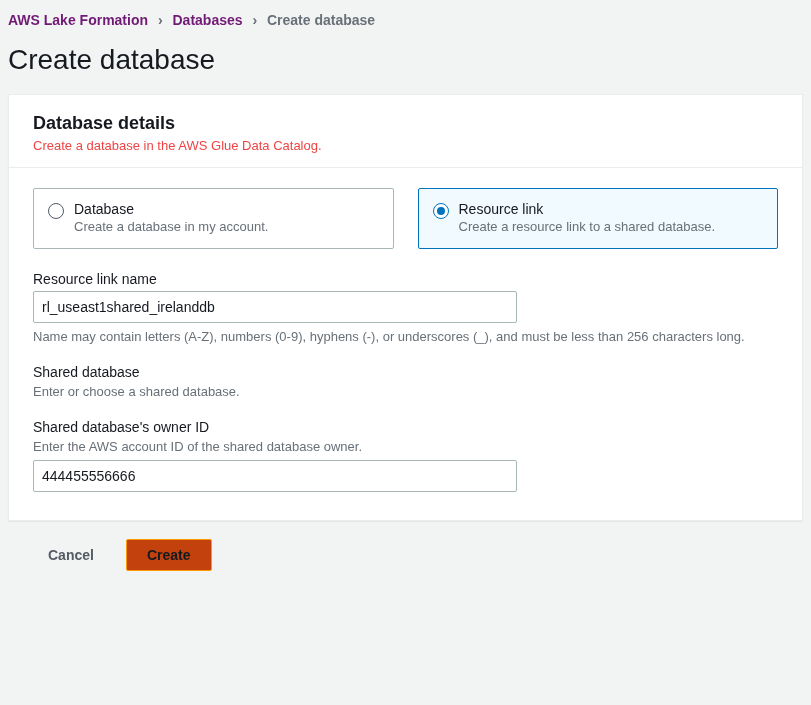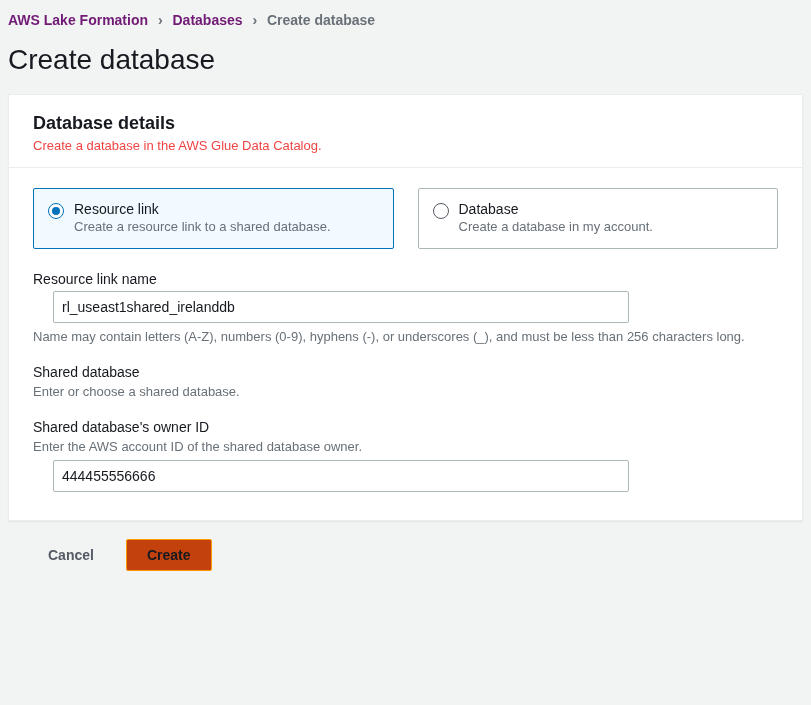--- a/index.html
+++ b/index.html
@@ -122,23 +122,22 @@
     font-size: 13px;
     color: #687078;
     margin-bottom: 6px;
   }
   .field-help {
     font-size: 13px;
     color: #687078;
     margin-top: 6px;
   }
   .text-input, .select-wrap, .search-wrap {
-    width: 576px;
+    width: 484px;
     max-width: 100%;
-    margin-left: 20px;
   }
   .text-input {
     height: 32px;
     border: 1px solid #aab7b8;
     border-radius: 2px;
     padding: 4px 8px;
     font-size: 14px;
     color: #16191f;
     background: #fff;
   }
@@ -232,34 +231,34 @@
 <h1 class="page-title">Create database</h1>
 
 <div class="panel">
   <div class="panel-header">
     <h2>Database details</h2>
     <div class="desc">Create a database in the AWS Glue Data Catalog.</div>
   </div>
   <div class="panel-body">
 
     <div class="tile-row">
+      <div class="tile">
+        <div class="radio"></div>
+        <div class="tile-text">
+          <div class="title">Database</div>
+          <div class="sub">Create a database in my account.</div>
+        </div>
+      </div>
       <div class="tile selected">
         <div class="radio"></div>
         <div class="tile-text">
           <div class="title">Resource link</div>
           <div class="sub">Create a resource link to a shared database.</div>
         </div>
       </div>
-      <div class="tile">
-        <div class="radio"></div>
-        <div class="tile-text">
-          <div class="title">Database</div>
-          <div class="sub">Create a database in my account.</div>
-        </div>
-      </div>
     </div>
 
     <div class="field">
       <label class="field-label">Resource link name</label>
       <input type="text" class="text-input" value="rl_useast1shared_irelanddb" style="">
       <div class="field-help">Name may contain letters (A-Z), numbers (0-9), hyphens (-), or underscores (_), and must be less than 256 characters long.</div>
     </div>
 
 
     <div class="field">

